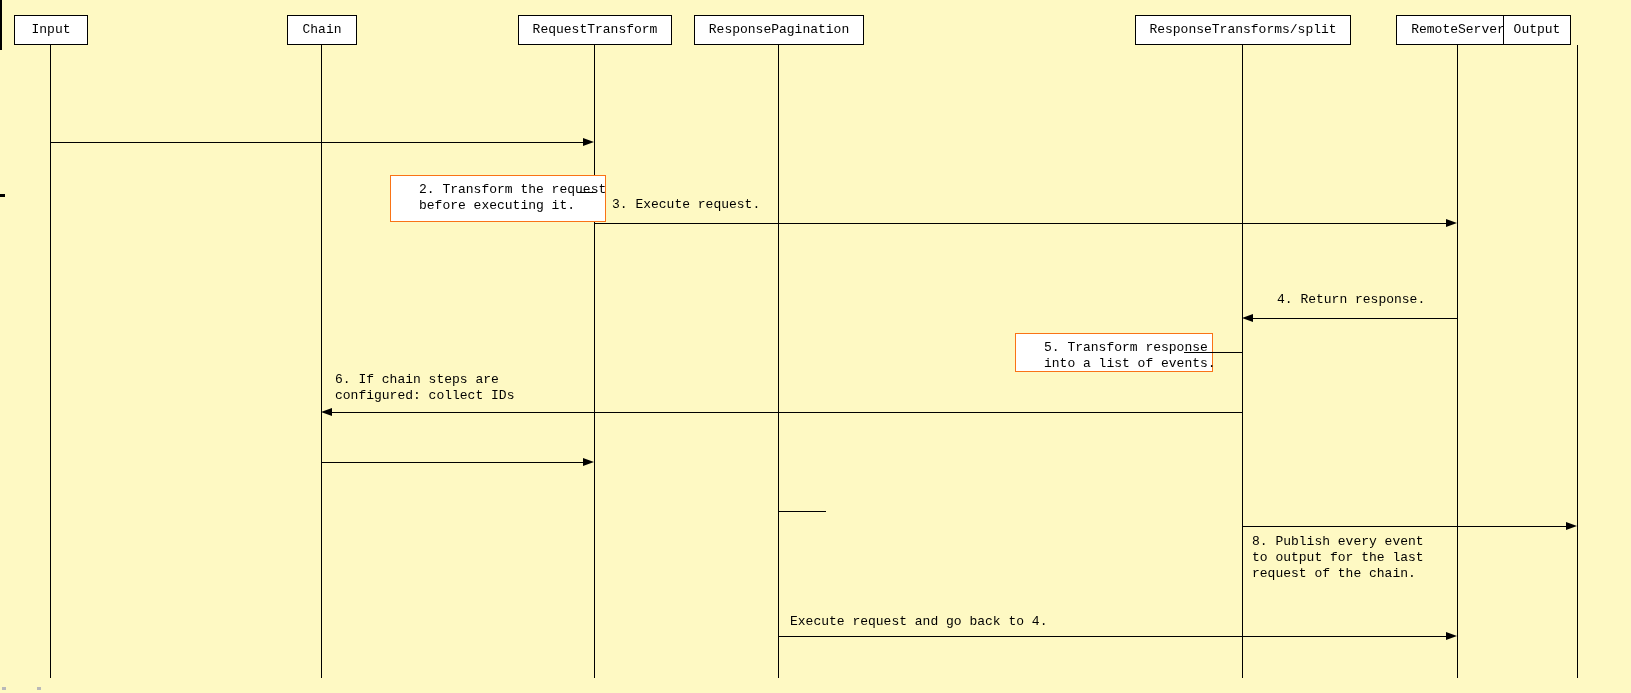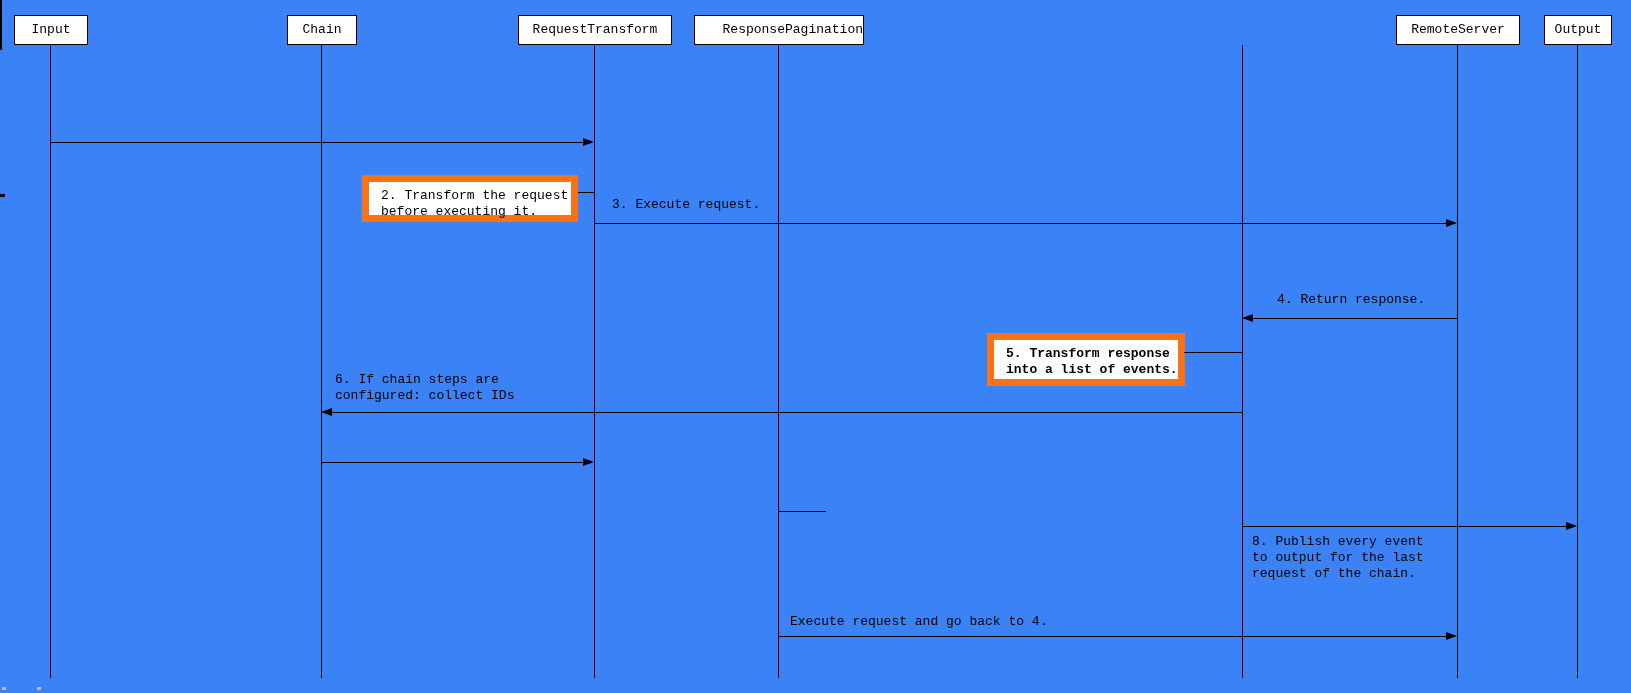--- a/index.html
+++ b/index.html
@@ -1,53 +1,54 @@
 <!DOCTYPE html>
 <html><head>
 <meta charset="utf-8">
 <style>
   html,body{margin:0;padding:0;background:#fff;}
   #canvas{
-    position:relative;width:1631px;height:693px;background:#3b82f6;overflow:hidden;
+    position:relative;width:1631px;height:693px;background:#fef9c3;overflow:hidden;
     font-family:"Liberation Mono","DejaVu Sans Mono",monospace;
     font-size:13px;color:#000;line-height:16px;
   }
   .hbox{
     position:absolute;top:15px;height:28px;border:1px solid #000;background:#fff;
     text-align:center;line-height:28px;white-space:nowrap;box-sizing:content-box;
   }
   .lifeline{position:absolute;top:45px;height:633px;width:1px;background:#000;}
   .arrow{position:absolute;height:0;border-top:1px solid #000;}
   .head{position:absolute;width:0;height:0;border-top:4px solid transparent;border-bottom:4px solid transparent;}
   .head.r{border-left:11px solid #000;}
   .head.l{border-right:11px solid #000;}
   .note{
-    position:absolute;border:7px solid #f97316;background:#fff;
-    padding:6px 12px;white-space:nowrap;box-sizing:border-box;
+    position:absolute;border:1px solid #f97316;background:#fff;
+    padding:6px 28px;white-space:nowrap;box-sizing:border-box;margin-left:28px;
   }
   .label{position:absolute;white-space:nowrap;}
   .artifact{position:absolute;background:#000;}
   .artifact.faint{background:#b9b9b9;}
 </style>
 </head>
 <body>
 
 <div id="canvas">
 
   <div class="artifact" style="left:0;top:0;width:2px;height:50px;"></div>
   <div class="artifact" style="left:0;top:194px;width:5px;height:3px;"></div>
   <div class="artifact faint" style="left:2px;top:687px;width:4px;height:3px;"></div>
   <div class="artifact faint" style="left:37px;top:687px;width:4px;height:3px;"></div>
 
   <div class="hbox" style="left:14px;width:72px;">Input</div>
   <div class="hbox" style="left:287px;width:68px;">Chain</div>
   <div class="hbox" style="left:518px;width:152px;">RequestTransform</div>
-  <div class="hbox" style="left:694px;width:168px;text-align:right;">ResponsePagination</div>
+  <div class="hbox" style="left:694px;width:168px;">ResponsePagination</div>
+  <div class="hbox" style="left:1135px;width:214px;">ResponseTransforms/split</div>
   <div class="hbox" style="left:1396px;width:122px;">RemoteServer</div>
-  <div class="hbox" style="left:1544px;width:66px;">Output</div>
+  <div class="hbox" style="left:1503px;width:66px;">Output</div>
 
   <div class="lifeline" style="left:50px;"></div>
   <div class="lifeline" style="left:321px;"></div>
   <div class="lifeline" style="left:594px;"></div>
   <div class="lifeline" style="left:778px;"></div>
   <div class="lifeline" style="left:1242px;"></div>
   <div class="lifeline" style="left:1457px;"></div>
   <div class="lifeline" style="left:1577px;"></div>
 
   <div class="arrow" style="left:50px;top:142px;width:533px;"></div>
@@ -64,21 +65,21 @@
   </div>
   <div class="arrow" style="left:594px;top:223px;width:852px;"></div>
   <div class="head r" style="left:1446px;top:219px;"></div>
 
   <div class="label" style="left:1277px;top:292px;text-align:right;">
     <div>4. Return response.</div>
   </div>
   <div class="arrow" style="left:1253px;top:318px;width:204px;"></div>
   <div class="head l" style="left:1242px;top:314px;"></div>
 
-  <div class="note" style="left:987px;top:333px;width:198px;height:53px;font-weight:bold;">
+  <div class="note" style="left:987px;top:333px;width:198px;height:39px;">
     <div>5. Transform response</div>
     <div>into a list of events.</div>
   </div>
   <div class="arrow" style="left:1184px;top:352px;width:58px;"></div>
 
   <div class="label" style="left:335px;top:372px;">
     <div>6. If chain steps are</div>
     <div>configured: collect IDs</div>
   </div>
   <div class="arrow" style="left:332px;top:412px;width:910px;"></div>

